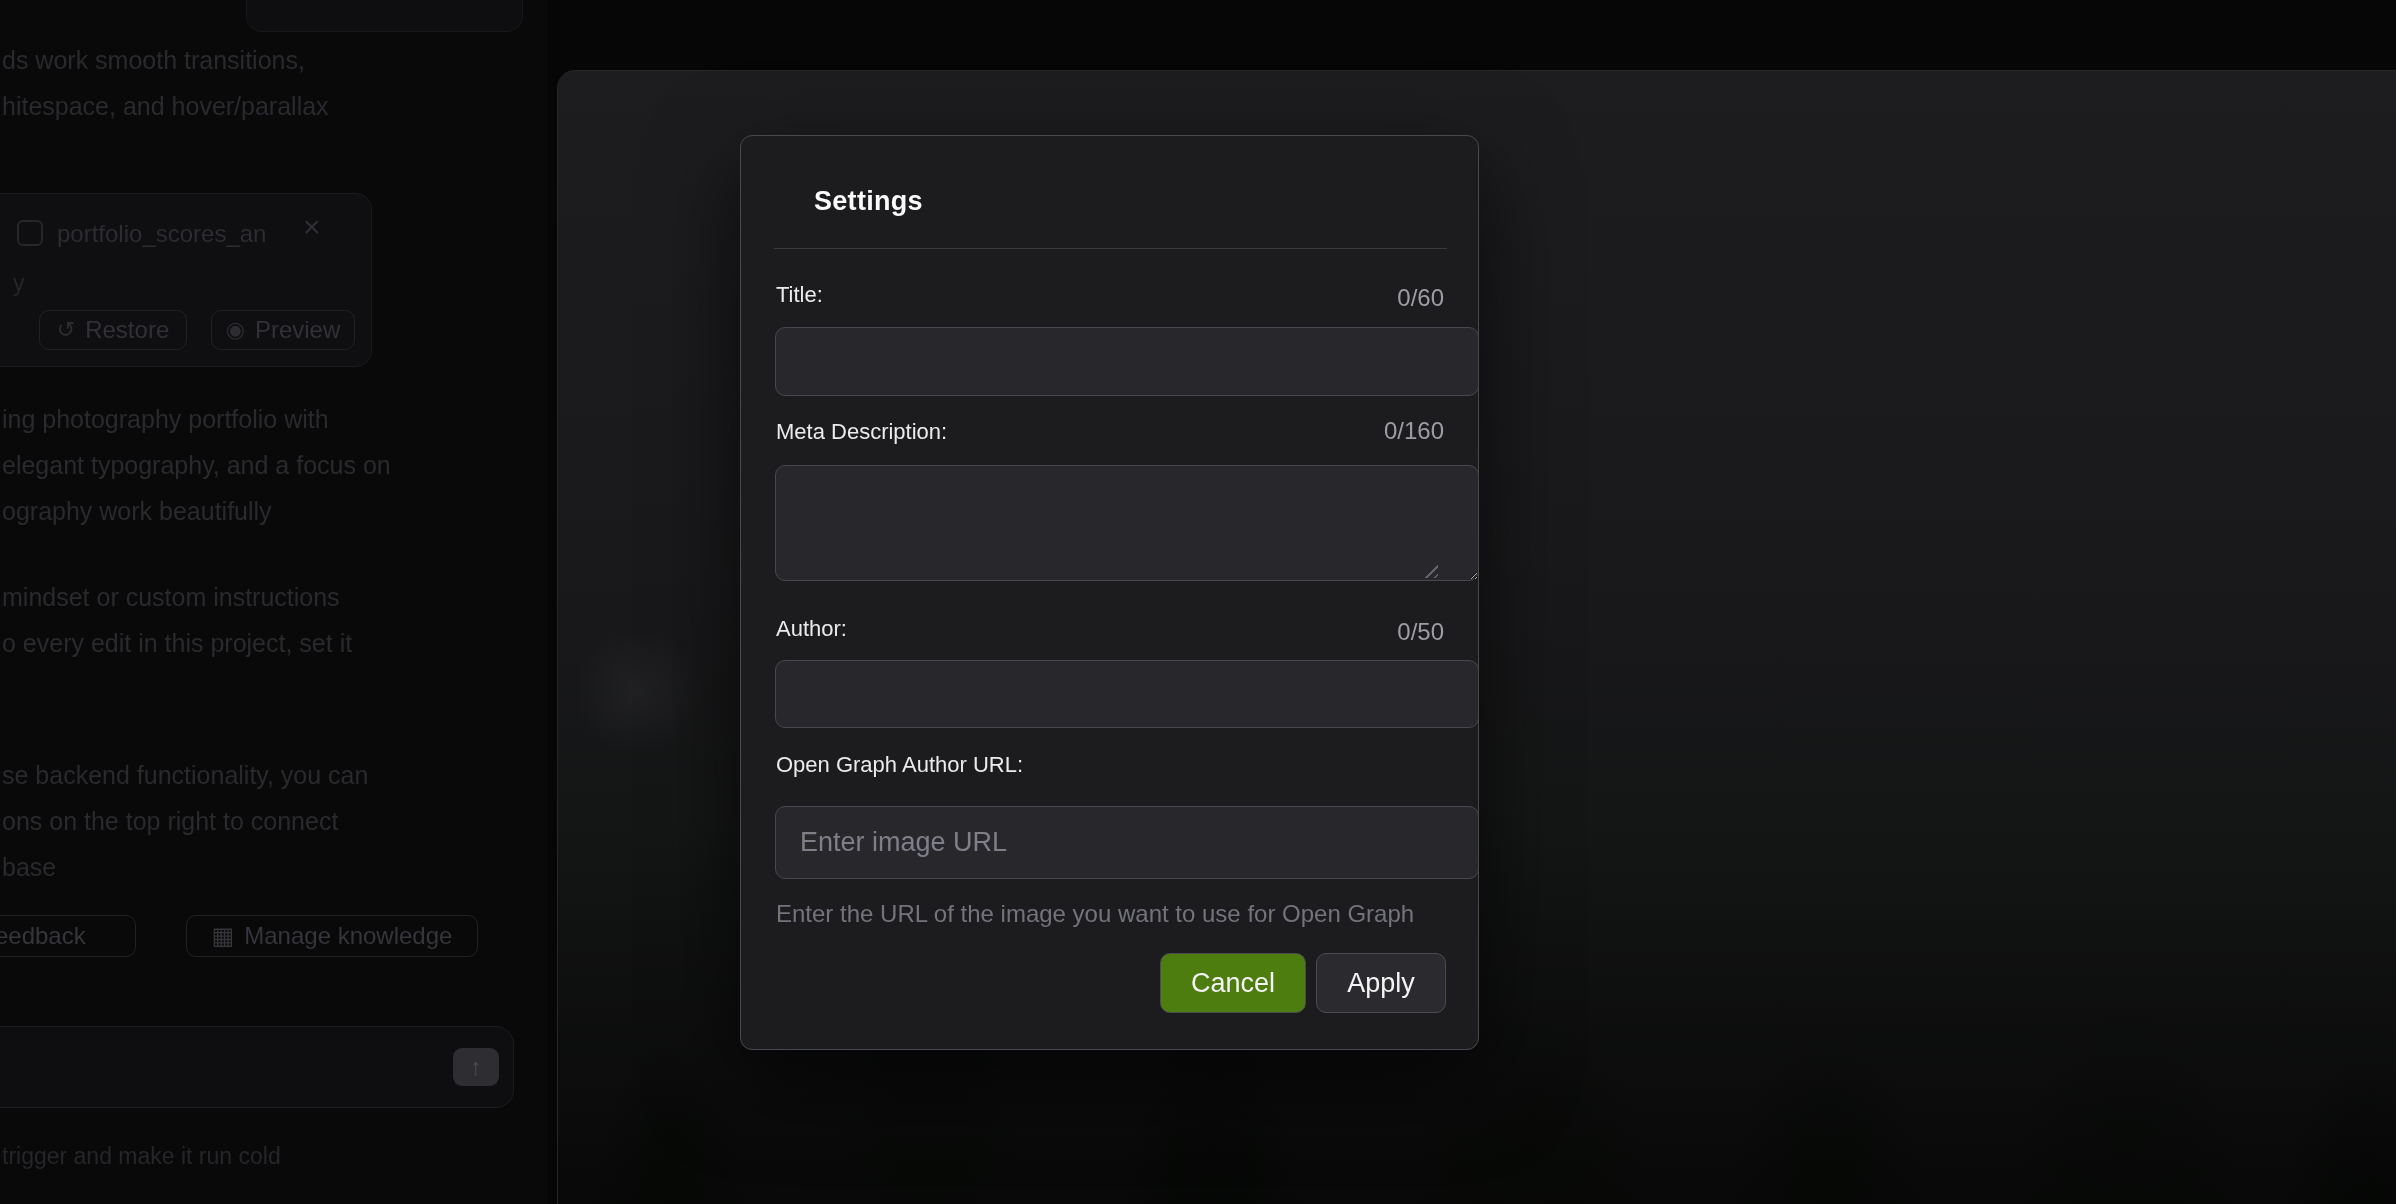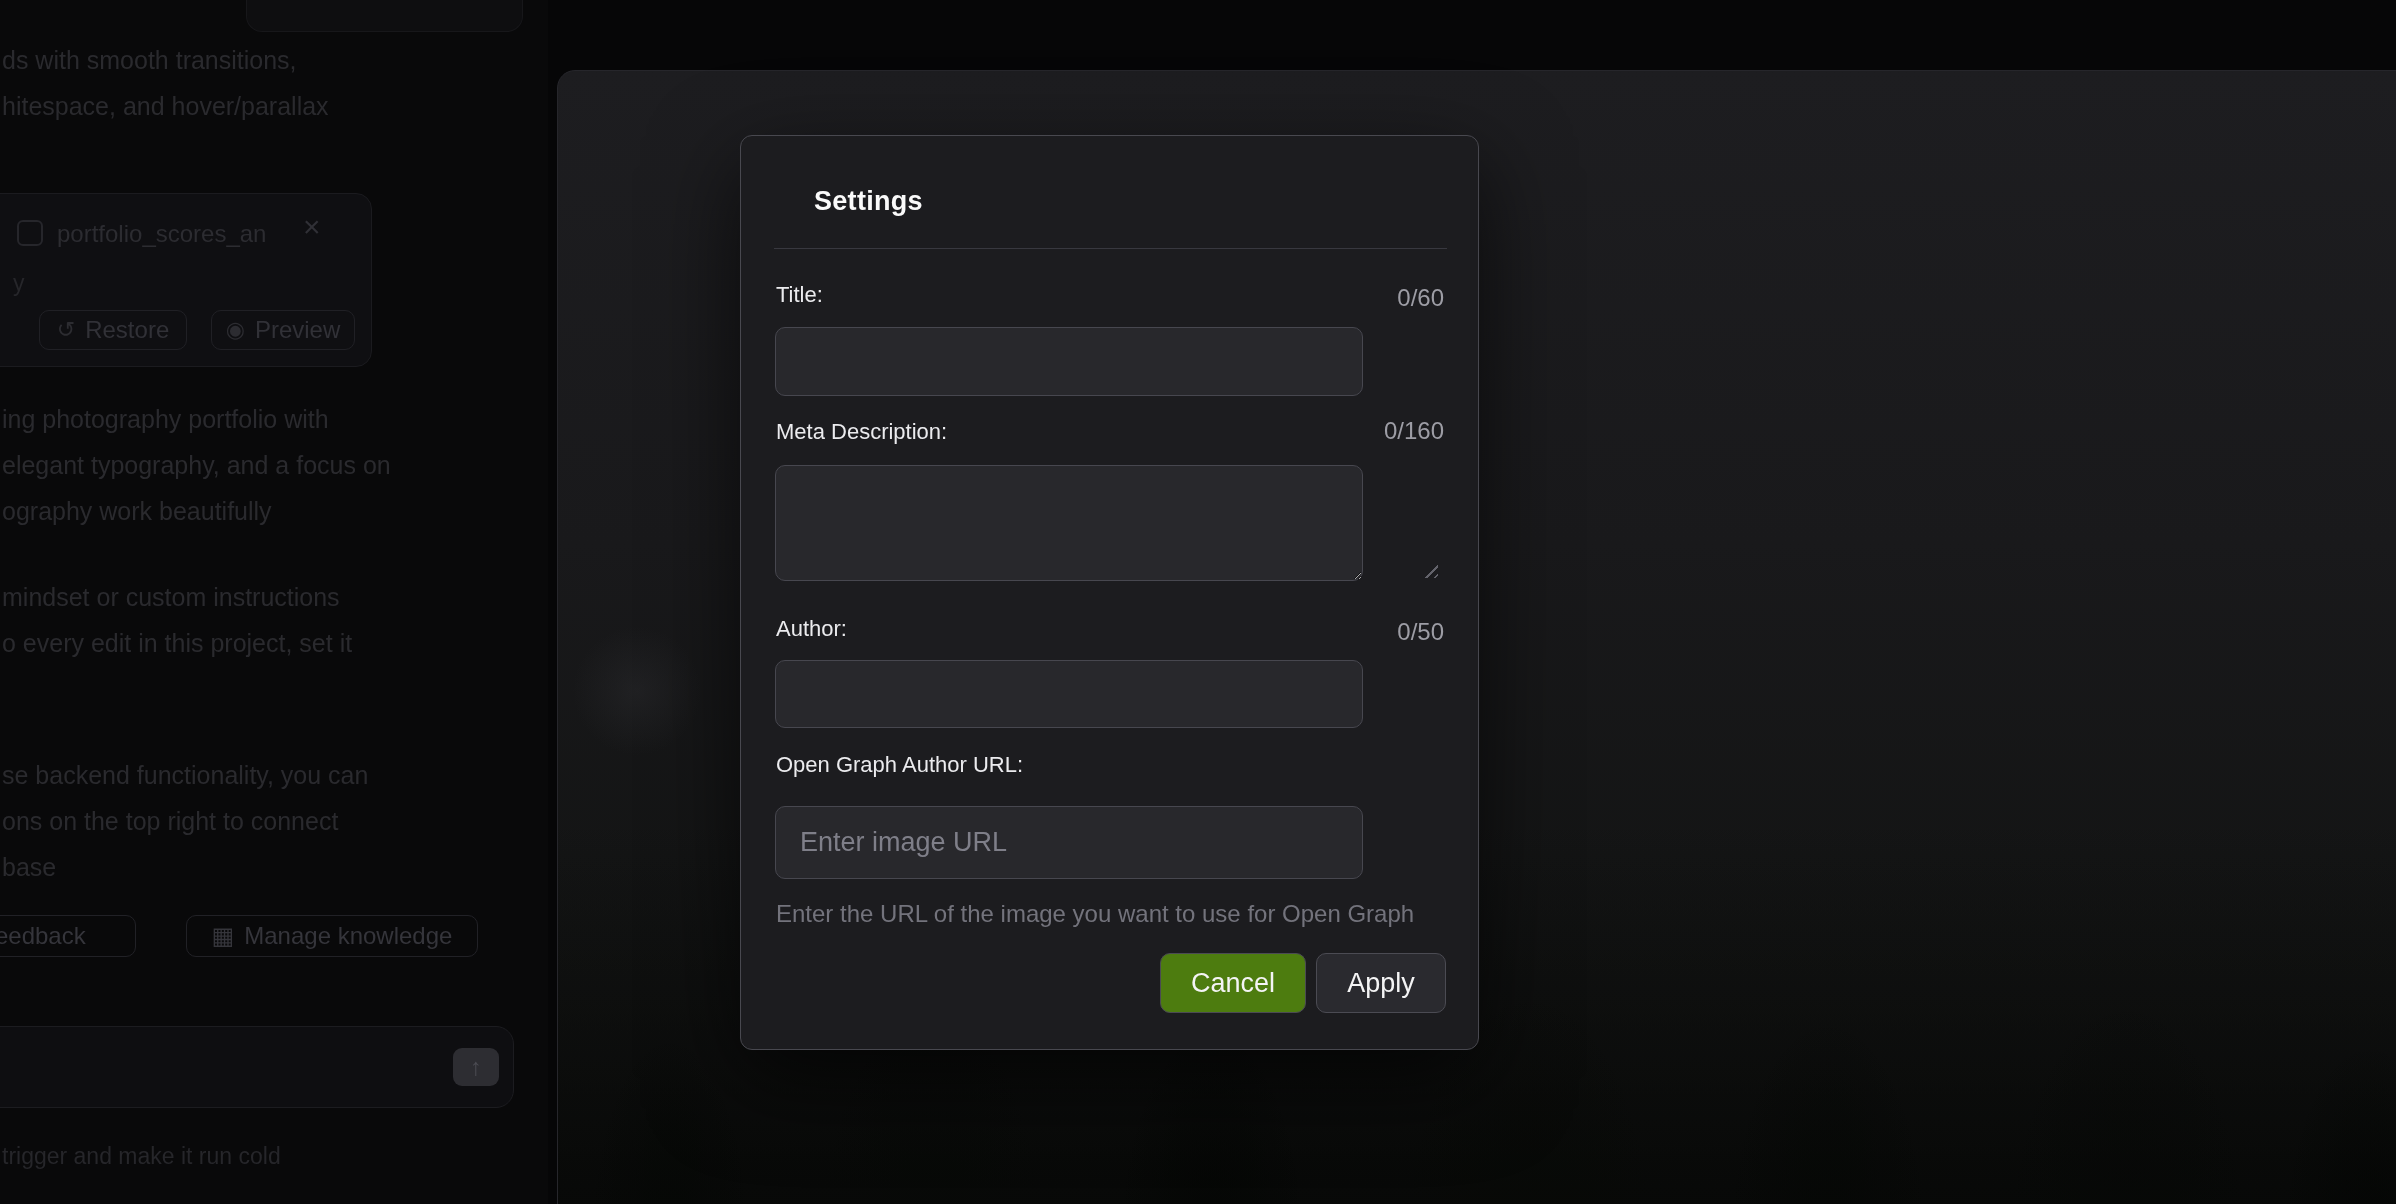--- a/index.html
+++ b/index.html
@@ -105,21 +105,21 @@
   }
   .modal-title {
     position: absolute; left: 73px; top: 50px;
     font-size: 27px; font-weight: 700; color: #fafafa; letter-spacing: .3px;
   }
   .modal-divider { position: absolute; left: 33px; right: 31px; top: 112px; height: 1px; background: #38383f; }
 
   .f-label { position: absolute; left: 35px; font-size: 22px; color: #ebebee; }
   .f-counter { position: absolute; right: 34px; font-size: 24px; color: #9d9da5; }
   .f-input {
-    position: absolute; left: 34px; width: 588px;
+    position: absolute; left: 34px; width: 704px;
     background: #28282c; border: 1px solid #47474f; border-radius: 10px;
     color: #e4e4e7; font-size: 27px; font-family: inherit; padding: 0 24px; outline: none;
   }
   .f-input::placeholder { color: #7f7f89; }
   textarea.f-input { padding: 16px 24px; resize: both; }
   .resize-corner {
     position: absolute; right: 40px; top: 424px; width: 18px; height: 18px;
     background: repeating-linear-gradient(135deg, transparent, transparent 4px, #63636b 4px, #63636b 6px);
     clip-path: polygon(100% 0, 100% 100%, 0 100%);
     pointer-events: none;
@@ -140,21 +140,21 @@
 </style>
 </head>
 <body>
 
 <div class="screen">
 
 
   <div class="sidebar">
     <div class="sidebar-tab"></div>
 
-    <span class="dim" style="left:2px; top:46px;">ds with smooth transitions,</span>
+    <span class="dim" style="left:2px; top:46px;">ds work smooth transitions,</span>
     <span class="dim" style="left:2px; top:92px;">hitespace, and hover/parallax</span>
 
     <div class="attach-card">
       <span class="file-ico"></span>
       <span class="chip-name">portfolio_scores_an</span>
       <button class="chip-close">×</button>
       <span class="chip-meta">y</span>
       <button class="card-btn" style="left:78px; width:148px;">
         <span class="ic">↺</span>
         <span>Restore</span>

